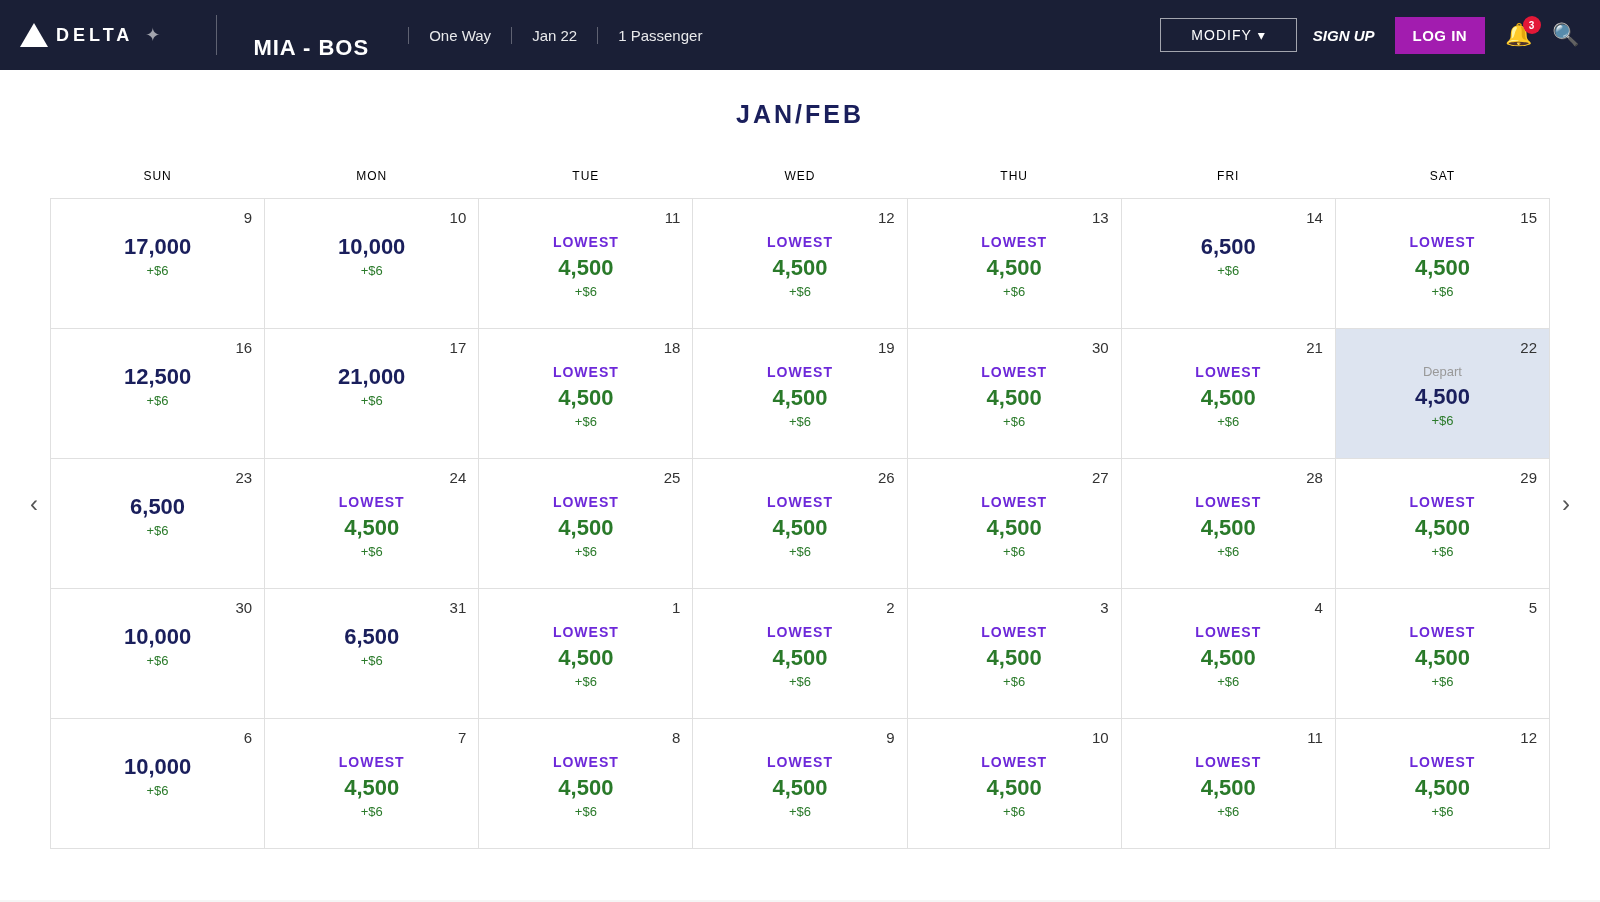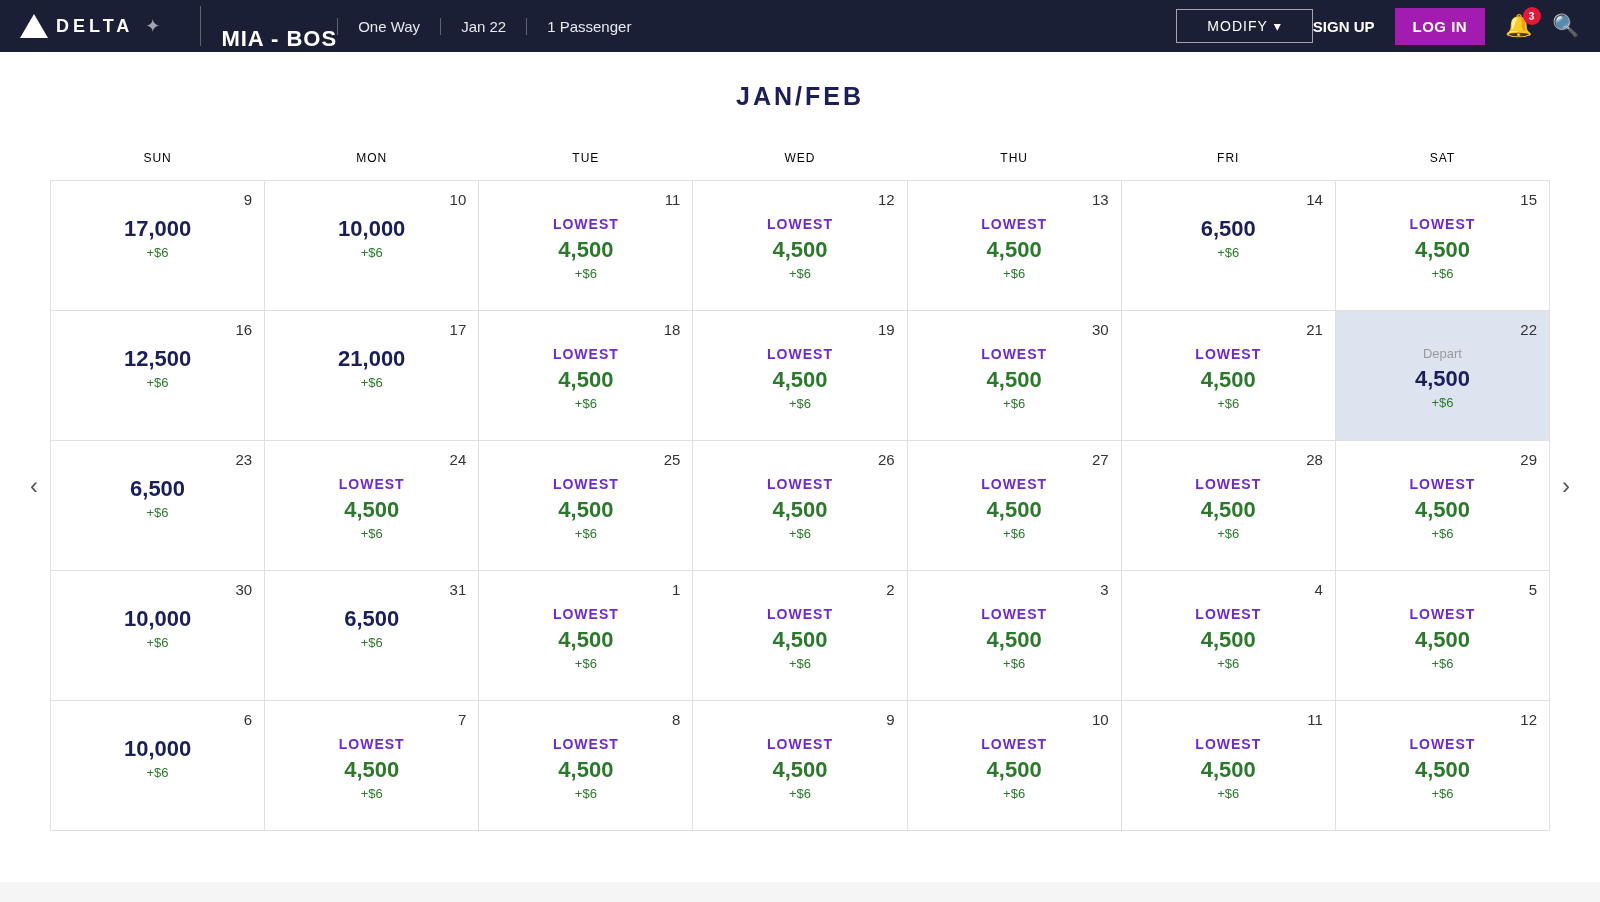--- a/index.html
+++ b/index.html
@@ -4,23 +4,23 @@
   <style>
     * { box-sizing: border-box; margin: 0; padding: 0; }
     body { font-family: Arial, sans-serif; background: #f5f5f5; min-width: 1600px; }
 
     
     .header {
       background: #1a1f36;
       color: white;
       display: flex;
       align-items: center;
-      height: 52px;
+      height: 70px;
       padding: 0 20px;
-      gap: 0;
+      gap: 16px;
     }
     .header-logo {
       display: flex;
       align-items: center;
       gap: 8px;
       margin-right: 20px;
     }
     .logo-text {
       color: white;
       font-size: 18px;
@@ -38,20 +38,21 @@
       font-weight: bold;
       letter-spacing: 1px;
       color: white;
       margin-top: 25px;
     }
     .header-info {
       display: flex;
       align-items: center;
       gap: 0;
       flex: 1;
+      margin-left: 23px;
     }
     .header-info-item {
       padding: 0 20px;
       font-size: 15px;
       color: rgba(255,255,255,0.9);
       border-left: 1px solid rgba(255,255,255,0.3);
     }
     .modify-btn {
       border: 1px solid rgba(255,255,255,0.6);
       background: transparent;
@@ -71,20 +72,21 @@
       gap: 20px;
       margin-left: auto;
     }
     .sign-up-btn {
       color: white;
       font-size: 15px;
       font-weight: bold;
       cursor: pointer;
       background: none;
       border: none;
+      font-style: italic;
     }
     .log-in-btn {
       background: #a21caf;
       color: white;
       border: none;
       padding: 10px 18px;
       font-size: 15px;
       font-weight: bold;
       cursor: pointer;
       letter-spacing: 0.5px;

